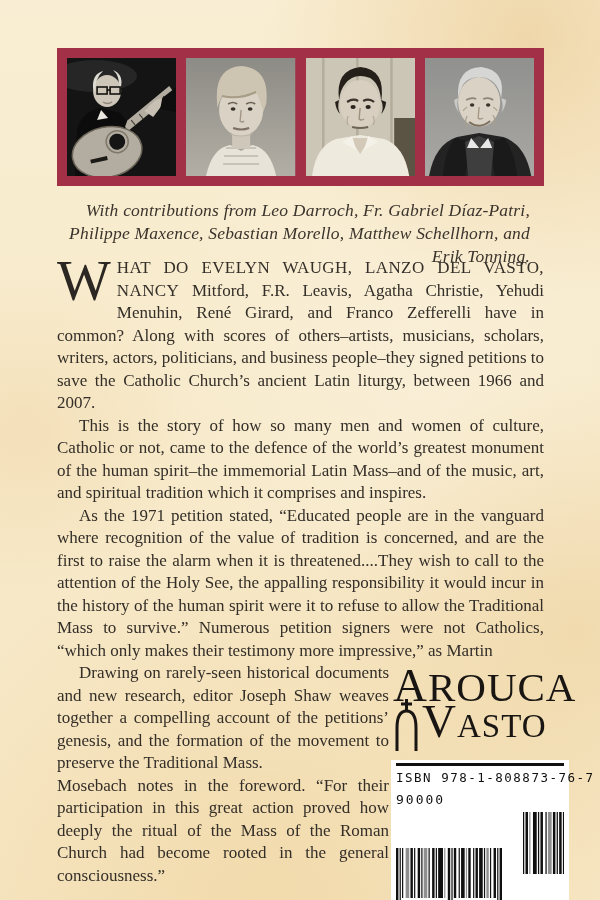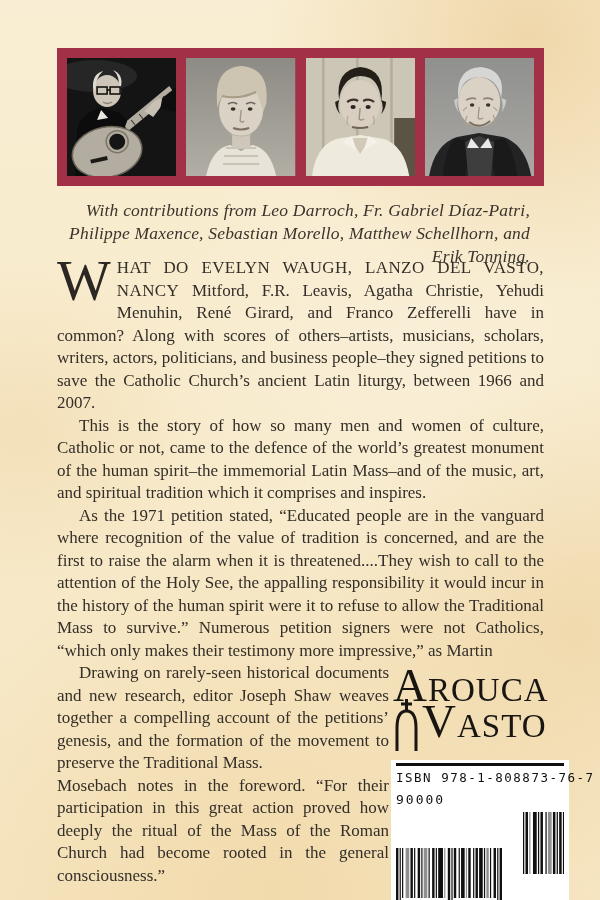--- a/index.html
+++ b/index.html
@@ -37,21 +37,21 @@
   .dropcap{
     float:left;font-size:57px;line-height:44px;padding:2px 6px 0 0;
     color:#2c2722;font-weight:400;
   }
   .leadcaps{letter-spacing:.4px;}
   .narrow{width:332px;position:relative;}
   
   .logo-col{position:absolute;left:334px;top:0;width:178px;}
   .logo{position:relative;color:#181512;padding-left:2px;}
   .logo-line{font-family:"Liberation Serif",serif;line-height:1;letter-spacing:1px;white-space:nowrap;}
-  .arouca{font-size:33px;}
+  .arouca{font-size:41px;}
   .arouca::first-letter{font-size:47px;}
   .press{font-size:33px;margin:-11px 0 0 29px;}
   .press::first-letter{font-size:47px;}
   .bell{position:absolute;left:3px;top:36px;}
   
   .barcode-box{
     margin-top:15px;width:178px;background:#fff;box-sizing:border-box;
     padding:3px 5px 6px 5px;color:#101010;
   }
   .bc-rule{height:3px;background:#101010;margin-bottom:1px;}

